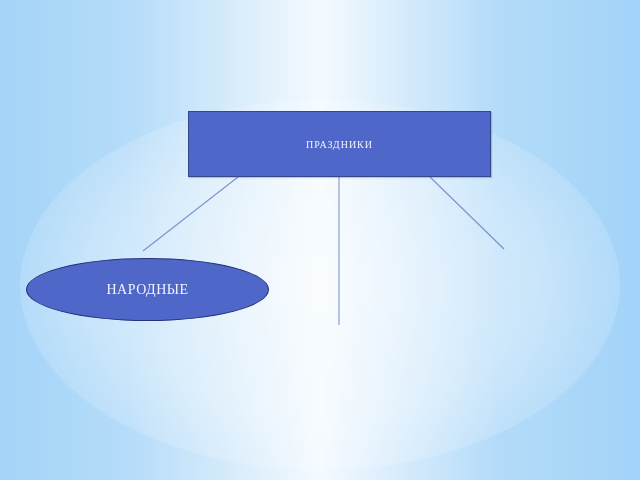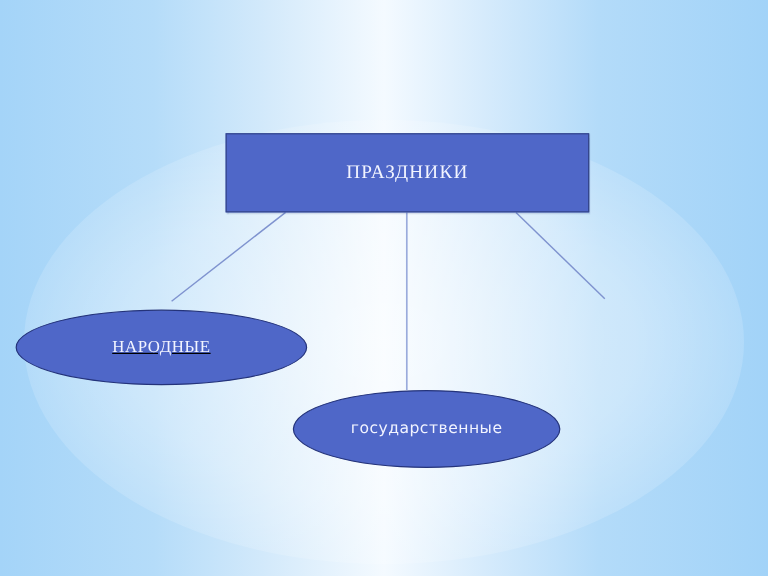--- a/index.html
+++ b/index.html
@@ -42,42 +42,42 @@
       width: 301px; height: 64px;
       background: #4f67c8;
       border: 1px solid #34468c;
       display: flex;
       align-items: center;
       justify-content: center;
       box-shadow: 1px 1px 1px rgba(40,60,120,0.25);
     }
     .node-rect span {
       color: #f2f4ff;
-      font-size: 16px;
+      font-size: 10px;
       letter-spacing: 1px;
       font-family: "Liberation Serif", serif;
     }
     .node-ellipse {
       position: absolute;
       background: #4f67c8;
       border: 1.5px solid #24337a;
       border-radius: 50%;
       display: flex;
       align-items: center;
       justify-content: center;
       text-align: center;
       box-sizing: border-box;
     }
     .node-ellipse span {
       color: #f2f4ff;
       font-size: 14px;
       letter-spacing: 0.5px;
       font-family: "Liberation Serif", serif;
     }
-    #node-narodnye { left: 13px; top: 258px; width: 243px; height: 63px; text-decoration: underline; }
+    #node-narodnye { left: 26px; top: 258px; width: 243px; height: 63px; }
     #node-religioznye { left: 385px; top: 249px; width: 238px; height: 65px; }
     #node-gosud { left: 244px; top: 325px; width: 223px; height: 65px; }
     #node-gosud span {
       font-family: "DejaVu Sans", sans-serif;
       font-size: 13px;
       line-height: 18px;
       width: 170px;
       word-break: break-all;
       letter-spacing: 0.4px;
     }
@@ -108,16 +108,13 @@
 
   <div class="node-rect">
     <span>ПРАЗДНИКИ</span>
   </div>
 
   <div class="node-ellipse" id="node-narodnye">
     <span>НАРОДНЫЕ</span>
   </div>
 
 
-  <div class="node-ellipse" id="node-gosud">
-    <span>государственные</span>
-  </div>
 </div>
 
 </body></html>

